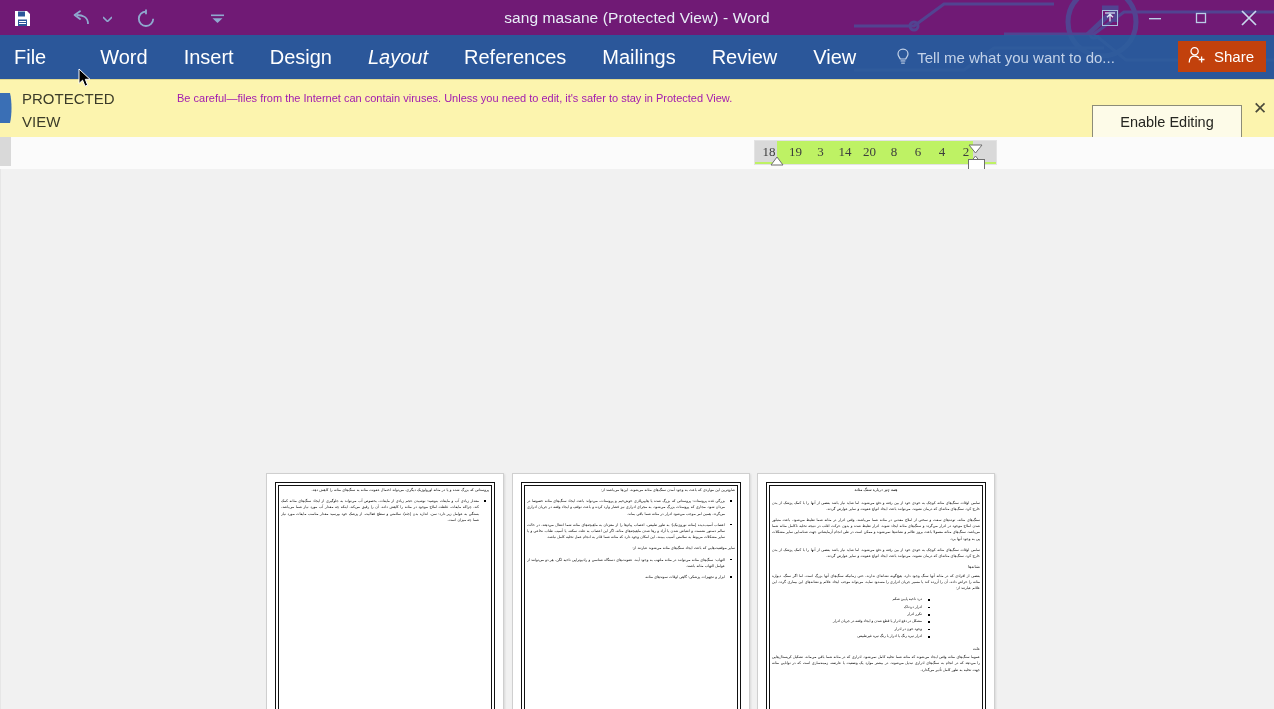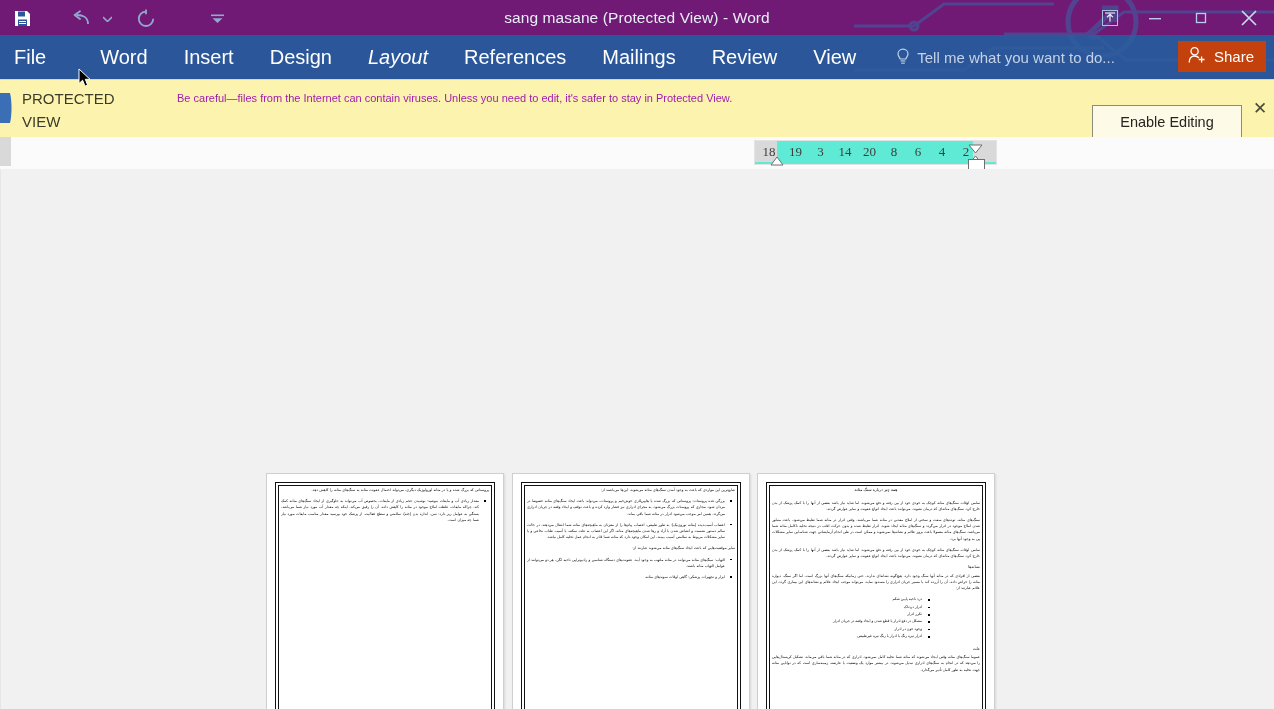--- a/index.html
+++ b/index.html
@@ -84,21 +84,21 @@
   
   .rulerstrip{
     position:absolute;left:0;top:137px;width:1274px;height:32px;
     background:#fbfbfb;
   }
   .ruler-left-tab{
     position:absolute;left:0px;top:0px;width:11px;height:29px;background:#d9d9d9;
   }
   .hruler{
     position:absolute;left:754px;top:140px;width:241px;height:23px;
-    background:#5eead4;border:1px solid #e3e3e3;
+    background:#bef264;border:1px solid #e3e3e3;
   }
   .hruler .greyL{position:absolute;left:0;top:0;width:22px;height:21px;background:#d9d9d9;}
   .hruler .greyR{position:absolute;right:0;top:0;width:23px;height:21px;background:#d9d9d9;}
   .hruler .nums{
     position:absolute;left:0;top:0;width:241px;height:21px;
     display:flex;align-items:center;
     color:#3d3d3d;font-size:13px;font-family:"Liberation Serif", serif;
   }
   .hruler .nums span{display:block;text-align:center;}
   .ind-first{position:absolute;left:968px;top:140px;}

